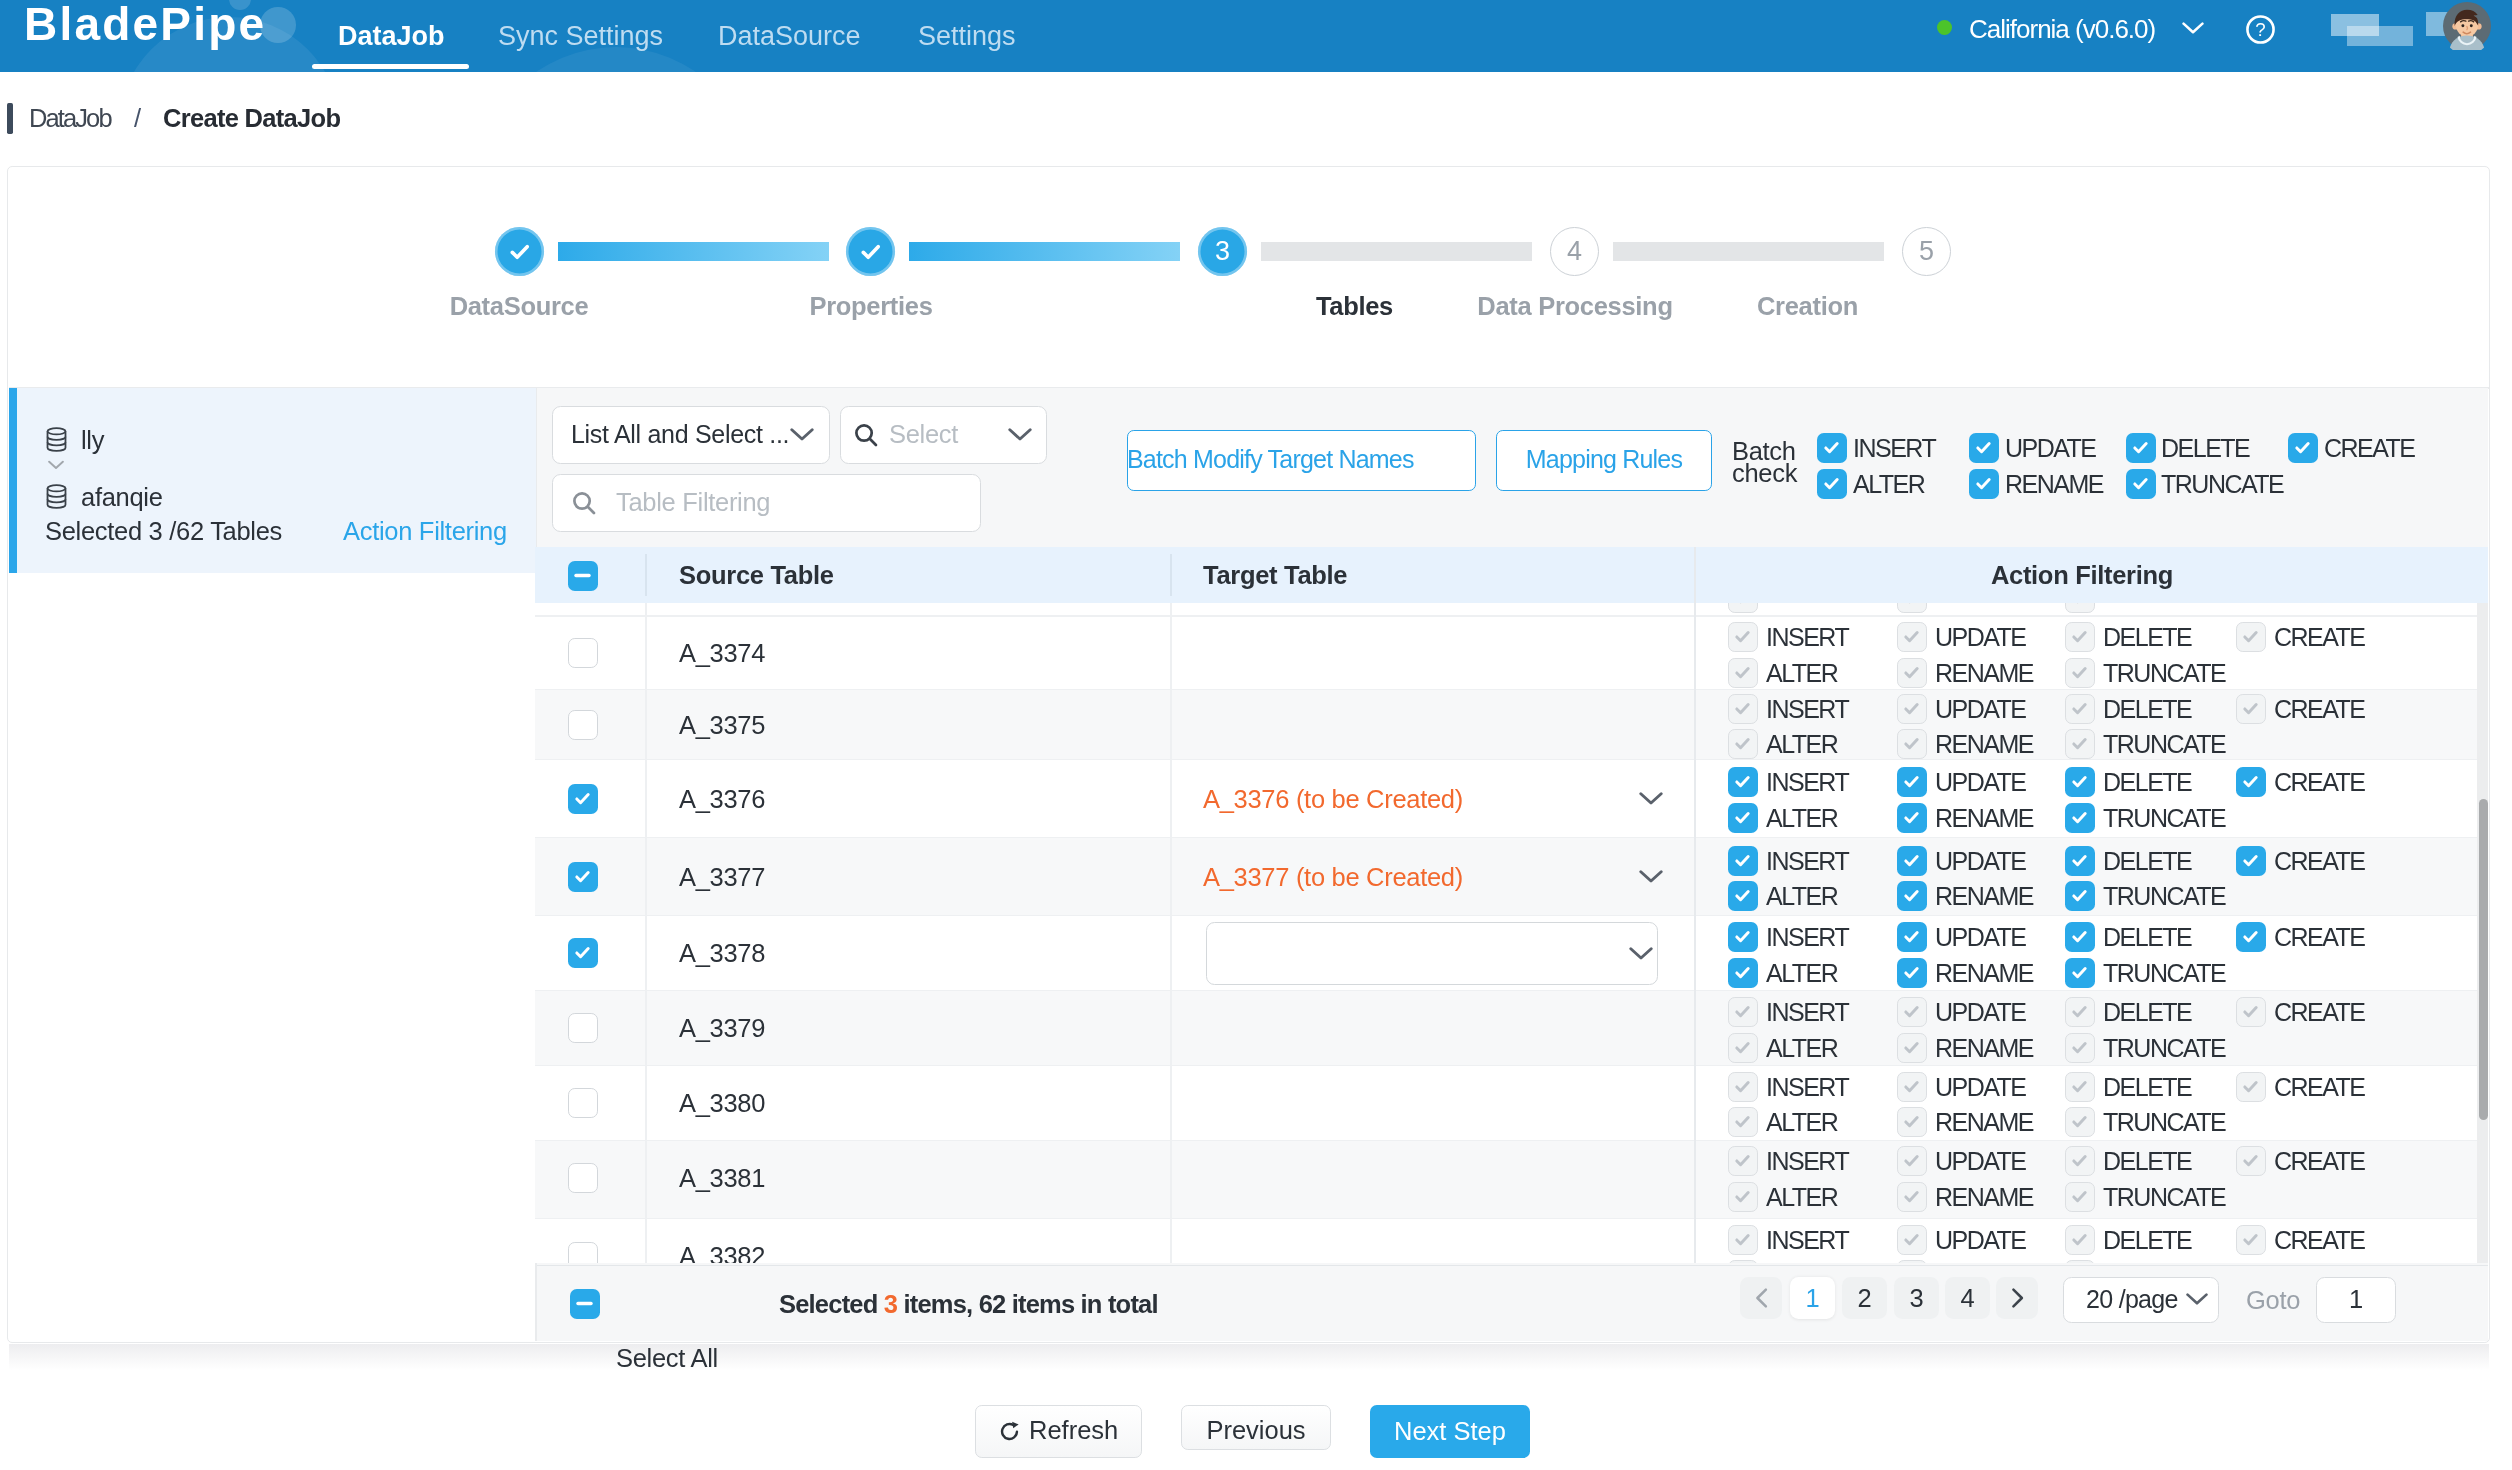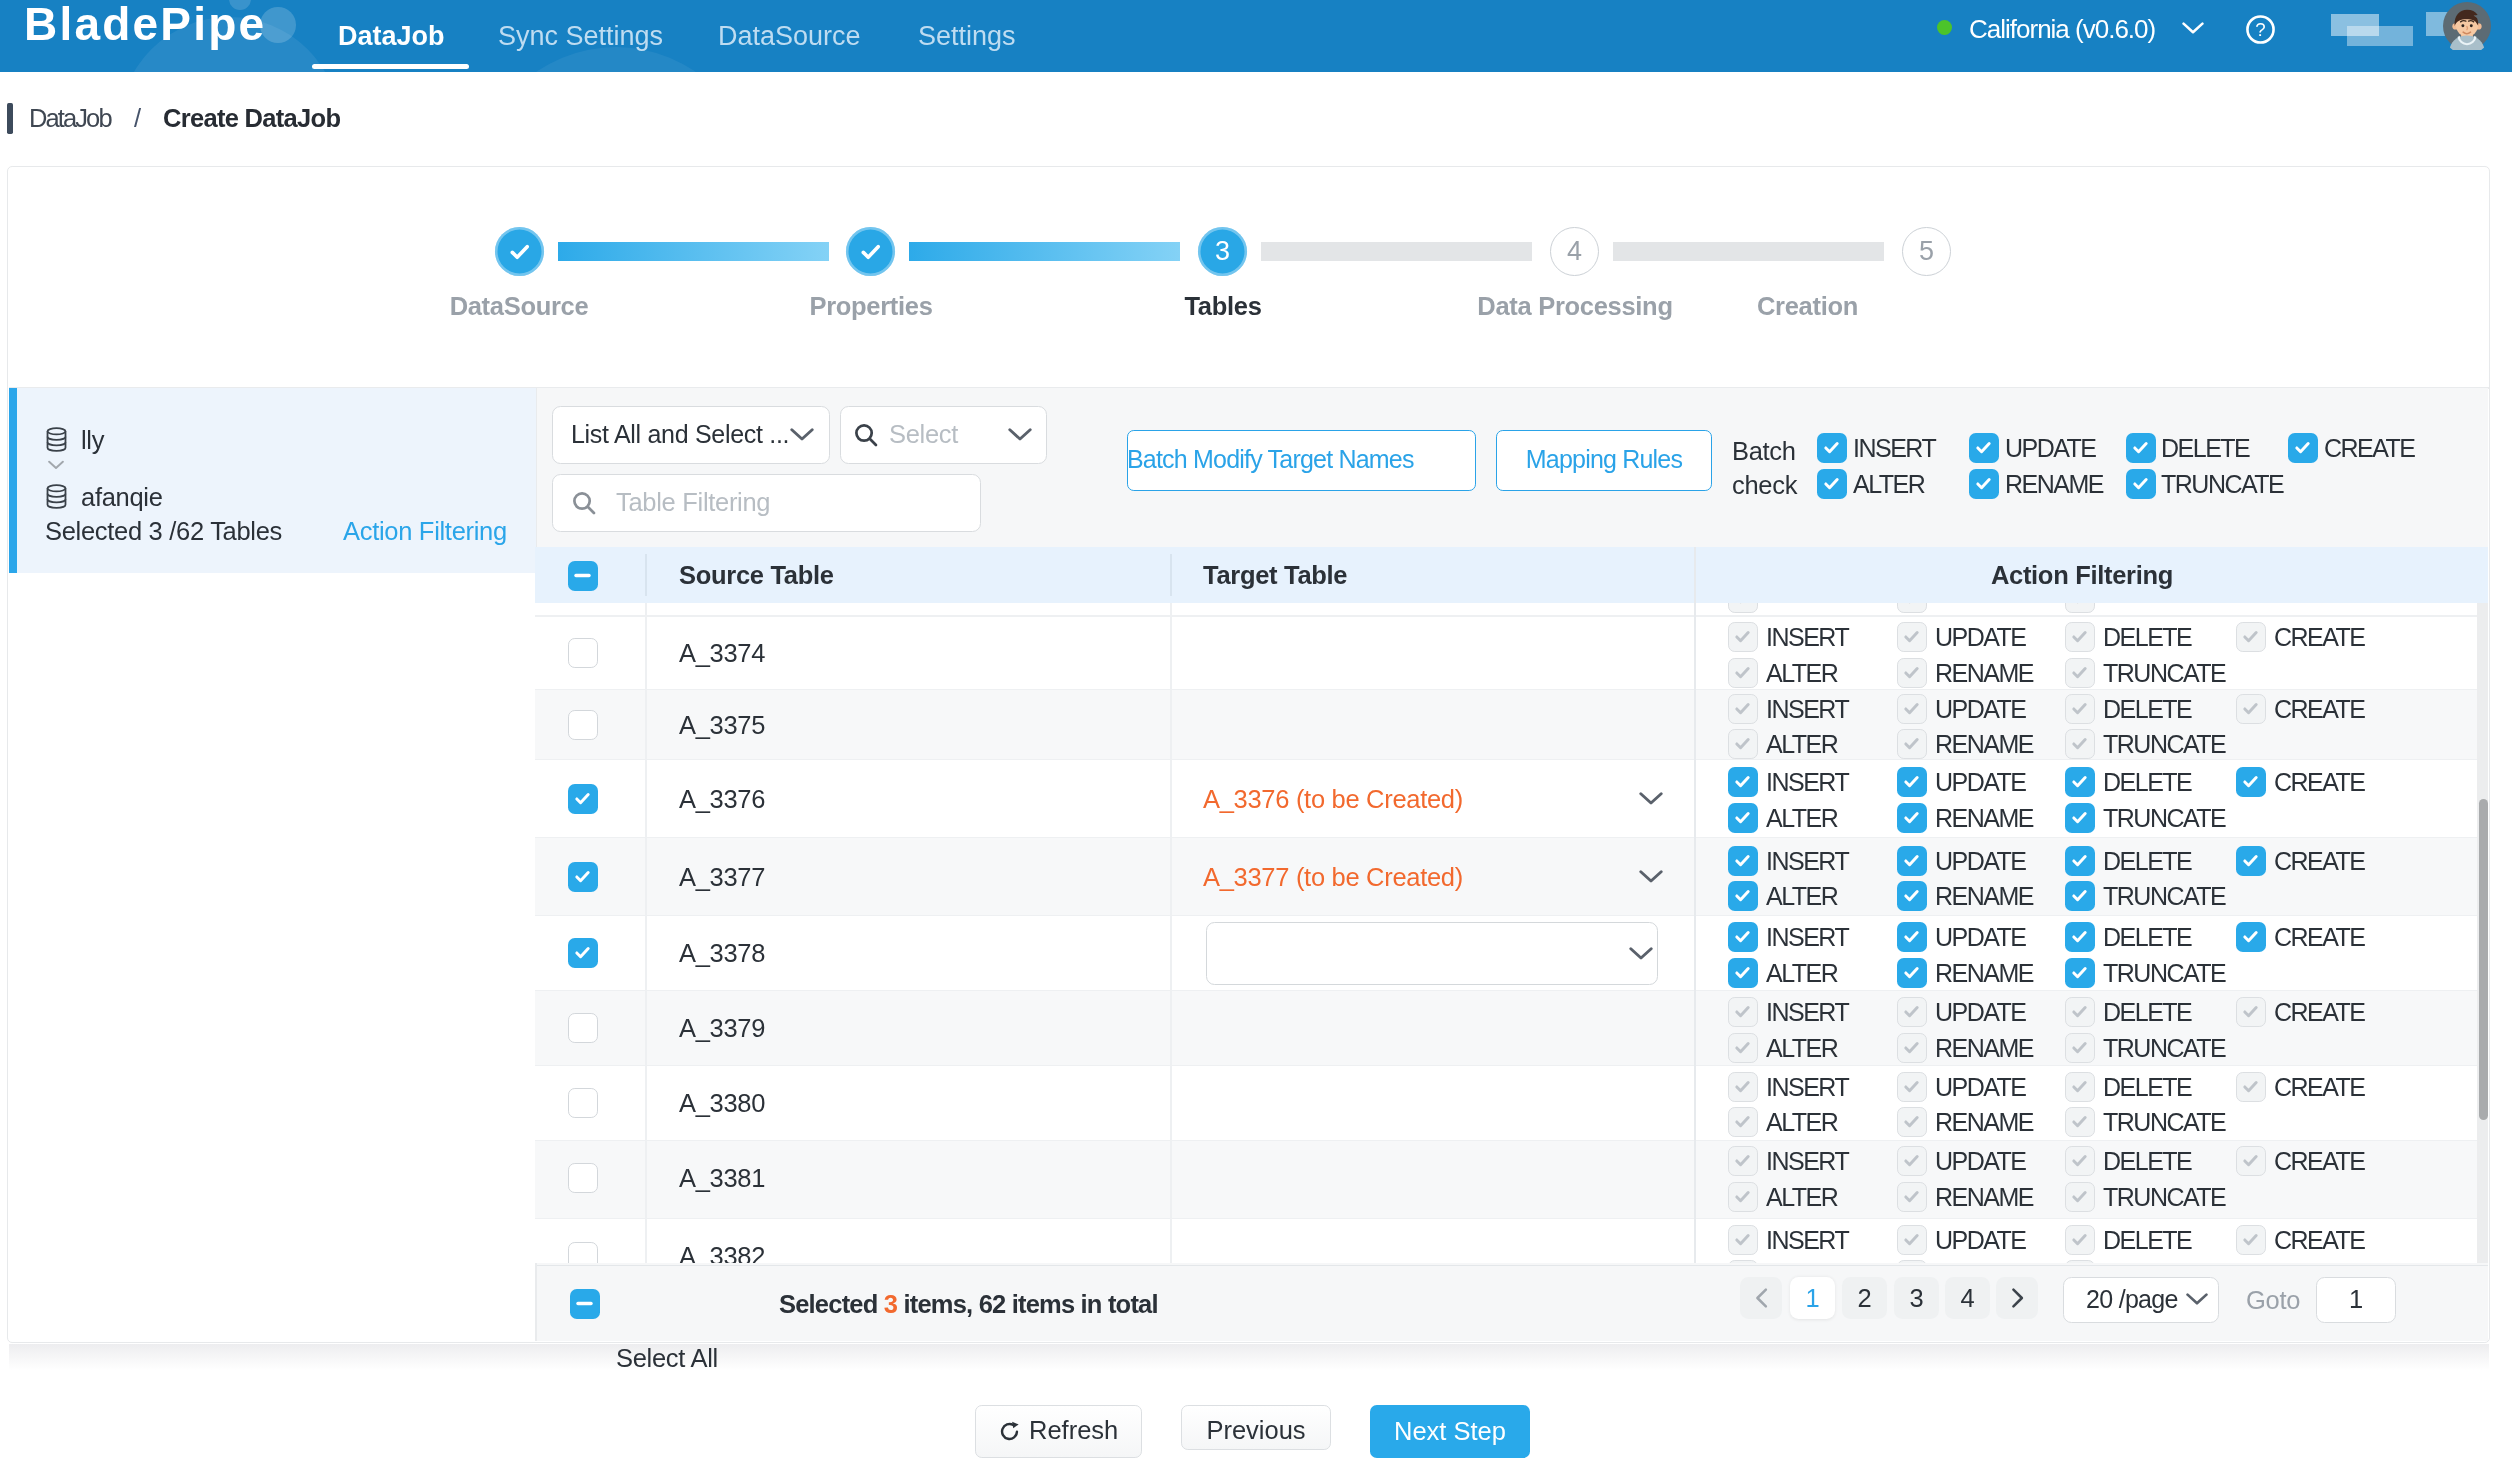--- a/index.html
+++ b/index.html
@@ -80,21 +80,21 @@
     <div class="abs" style="left:1613px;top:242px;width:271px;height:18.7px;background:#e3e5e7"></div>
     <div class="abs stepc done" style="left:495px;top:227px"><svg viewBox="0 0 24 24" width="25.5" height="25.5" style="margin:12px">
         <path d="M5 12.6l4.6 4.6 9.4-10" stroke="#fff" stroke-width="3.4" fill="none" stroke-linecap="round" stroke-linejoin="round"></path>
       </svg></div>
     <div class="abs t30 b" style="left:349px;top:292px;width:340px;text-align:center;color:#9aa1a9">DataSource</div>
     <div class="abs stepc done" style="left:846px;top:227px"><svg viewBox="0 0 24 24" width="25.5" height="25.5" style="margin:12px">
         <path d="M5 12.6l4.6 4.6 9.4-10" stroke="#fff" stroke-width="3.4" fill="none" stroke-linecap="round" stroke-linejoin="round"></path>
       </svg></div>
     <div class="abs t30 b" style="left:701px;top:292px;width:340px;text-align:center;color:#9aa1a9">Properties</div>
     <div class="abs stepc done" style="left:1198px;top:227px;text-align:center;line-height:49px;color:#fff;font-size:27px">3</div>
-    <div class="abs t30 b" style="left:1053px;top:292px;width:340px;text-align:center;color:#2b3138">Tables</div>
+    <div class="abs t30 b" style="left:1053px;top:292px;width:340px;text-align:right;color:#2b3138">Tables</div>
     <div class="abs stepc todo" style="left:1550px;top:227px;text-align:center;line-height:46px;color:#9aa1a9;font-size:27px">4</div>
     <div class="abs t30 b" style="left:1405px;top:292px;width:340px;text-align:center;color:#9aa1a9">Data Processing</div>
     <div class="abs stepc todo" style="left:1902px;top:227px;text-align:center;line-height:46px;color:#9aa1a9;font-size:27px">5</div>
     <div class="abs t30 b" style="left:1757px;top:292px;width:340px;color:#9aa1a9">Creation</div>
 <div class="abs" style="left:8.5px;top:387px;width:2480px;height:1.7px;background:#e9ebed"></div>
 
 <div class="abs" style="left:537px;top:388px;width:1951px;height:953px;background:#f6f7f8"></div>
 <div class="abs" style="left:535px;top:388px;width:1.7px;height:953px;background:#e9ebed"></div>
 
 <div class="abs" style="left:8.5px;top:388px;width:527px;height:185px;background:#edf4fc"></div>
@@ -143,21 +143,21 @@
       <path d="M20 20l7 7" stroke="#8a9097" stroke-width="3.2" stroke-linecap="round"></path>
     </svg>
 <div class="t30 abs" style="left:616px;top:474px;line-height:56px;color:#b7bdc3">Table Filtering</div>
 
 <div class="abs" style="left:1127px;top:430px;width:349px;height:61px;border:1.7px solid #2aa3e8;border-radius:6.8px;background:#fff"></div>
 <div class="abs" style="left:1127px;top:430px;width:349px;line-height:59px;color:#2aa3e8;font-size:25px;letter-spacing:-0.8px">Batch Modify Target Names</div>
 <div class="abs" style="left:1496px;top:430px;width:216px;height:61px;border:1.7px solid #2aa3e8;border-radius:6.8px;background:#fff"></div>
 <div class="abs" style="left:1496px;top:430px;width:216px;text-align:center;line-height:59px;color:#2aa3e8;font-size:25px;letter-spacing:-0.8px">Mapping Rules</div>
 
 <div class="t30 abs" style="left:1732px;top:436px;line-height:30px">Batch</div>
-<div class="t30 abs" style="left:1732px;top:470px;line-height:30px">check</div>
+<div class="t30 abs" style="left:1732px;top:458px;line-height:30px">check</div>
 <div class="cb on" style="left:1817px;top:433px;width:30px;height:30px">
 <svg viewBox="0 0 24 24">
         <path d="M5.5 12.5l4.3 4.3 8.7-9.3" stroke="#fff" stroke-width="3.4" fill="none" stroke-linecap="round" stroke-linejoin="round"></path>
       </svg></div>
     <div class="cap abs" style="left:1853px;top:433px;line-height:30px">INSERT</div>
     <div class="cb on" style="left:1969px;top:433px;width:30px;height:30px">
 <svg viewBox="0 0 24 24">
         <path d="M5.5 12.5l4.3 4.3 8.7-9.3" stroke="#fff" stroke-width="3.4" fill="none" stroke-linecap="round" stroke-linejoin="round"></path>
       </svg></div>
     <div class="cap abs" style="left:2005px;top:433px;line-height:30px">UPDATE</div>

